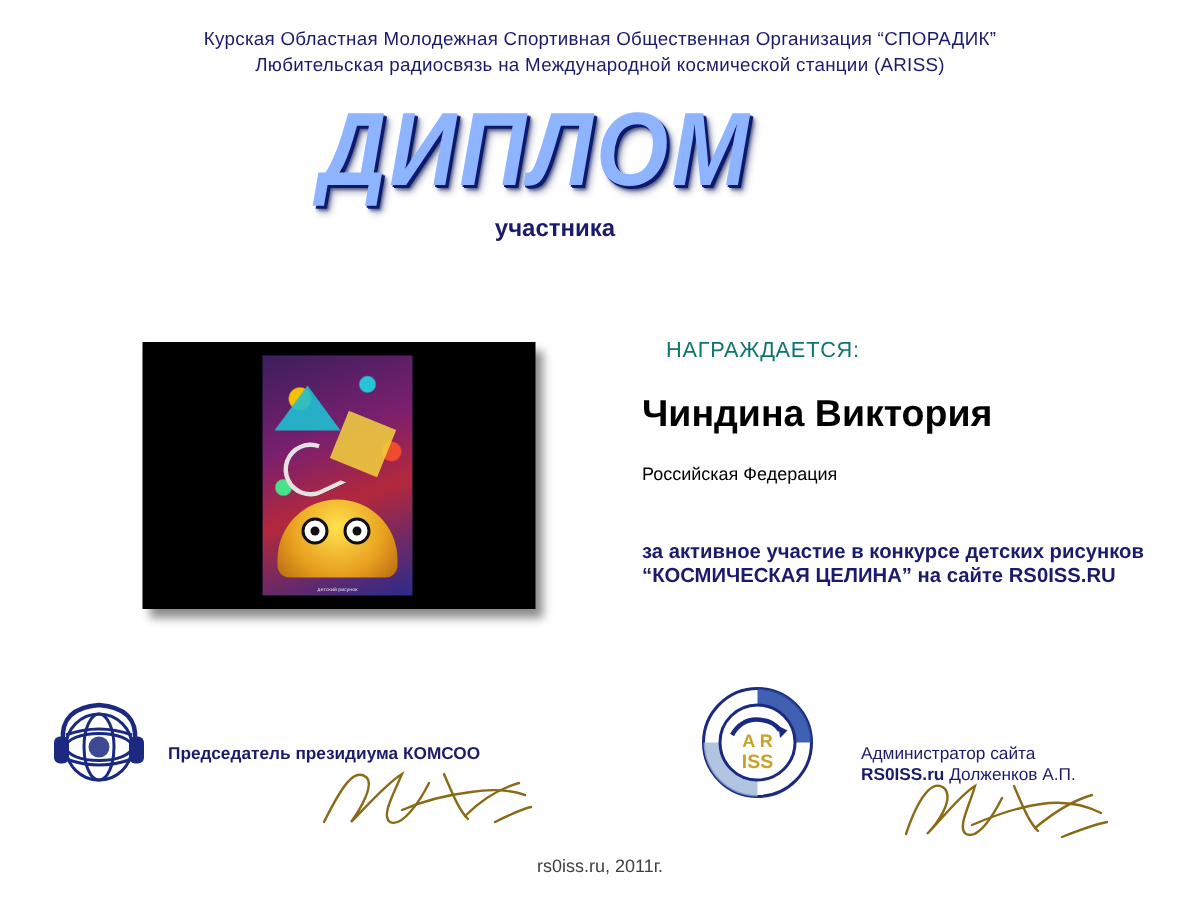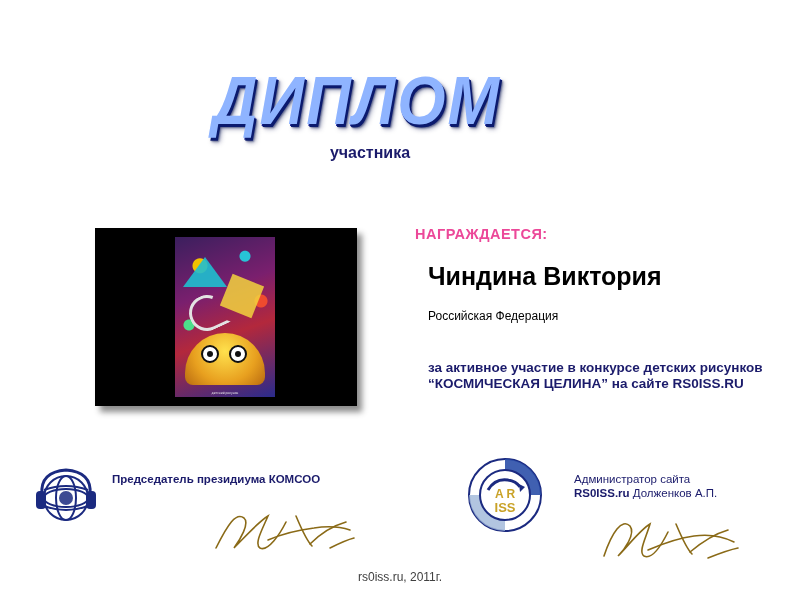--- a/index.html
+++ b/index.html
@@ -160,25 +160,25 @@
     text-align: center;
     color: #f4f4f4;
     font-size: 3px;
     line-height: 4px;
     font-family: "DejaVu Sans", sans-serif;
   }
 
   
   .award-label {
     position: absolute;
-    left: 415px;
+    left: 444px;
     top: 226px;
     font-size: 14.5px;
-    font-weight: bold;
-    color: #ec4899;
+    font-weight: normal;
+    color: #0f766e;
     letter-spacing: 0.5px;
   }
   .winner-name {
     position: absolute;
     left: 428px;
     top: 262px;
     font-size: 25px;
     font-weight: bold;
     color: #000000;
     white-space: nowrap;
@@ -212,20 +212,21 @@
   .sig-block { position: absolute; }
   .sig-left { left: 30px; top: 0; }
   .sig-right { left: 466px; top: 0; }
 
   .sig-text {
     position: absolute;
     font-size: 11.5px;
     line-height: 14px;
     color: #1b1b6b;
     font-weight: bold;
+    margin-top: 24px;
   }
   .sig-left .sig-text { left: 82px; top: 16px; width: 290px; }
   .sig-right .sig-text { left: 108px; top: 16px; width: 250px; }
 
   .sig-text .light { font-weight: normal; }
 
   
   .emblem-komsoo {
     position: absolute;
     left: 0; top: 4px;
@@ -254,20 +255,24 @@
     text-align: center;
     font-size: 12px;
     color: #404040;
   }
 </style>
 </head>
 <body>
 
 <div class="page">
 
+  <div class="header">
+    <div class="l1">Курская Областная Молодежная Спортивная Общественная Организация “СПОРАДИК”</div>
+    <div class="l2">Любительская радиосвязь на Международной космической станции (ARISS)</div>
+  </div>
 
   <div class="title-wrap">
     <span class="title">ДИПЛОМ</span>
   </div>
   <div class="subtitle">участника</div>
 
   <div class="art-frame">
     <div class="art-inner">
       <div class="bg"></div>
       <div class="shape-a"></div>

